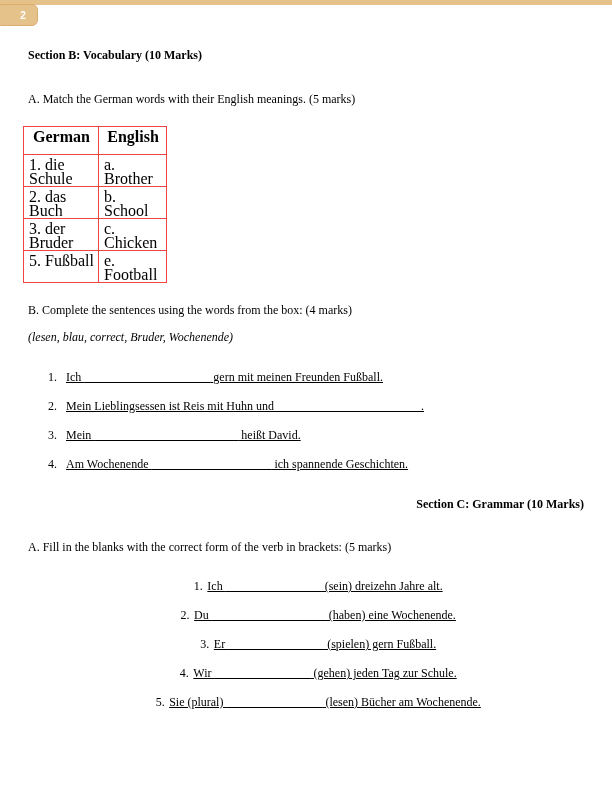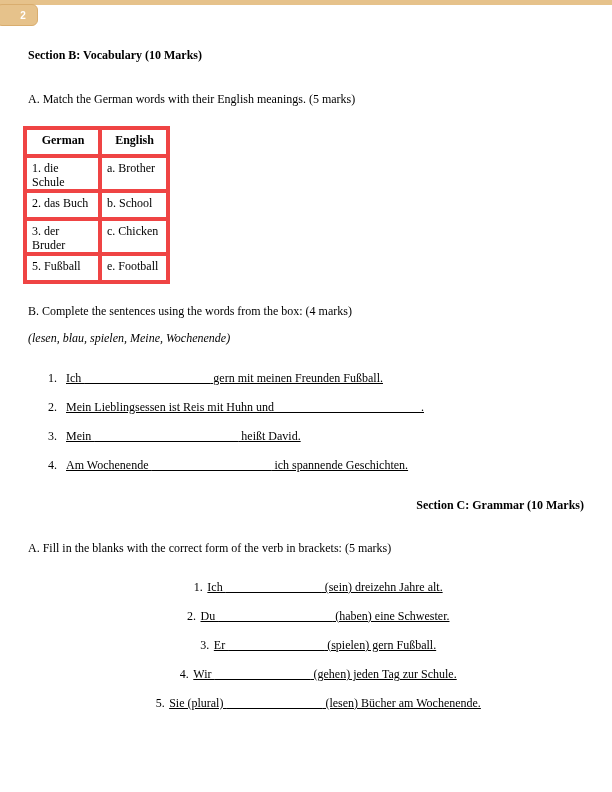--- a/index.html
+++ b/index.html
@@ -35,23 +35,23 @@
   .section-heading {
     font-size:12px; font-weight:bold; margin:0;
   }
   .instruction { margin:30px 0 0 0; }
   .vocab-table {
     border-collapse:collapse;
     margin:20px 0 0 -5px;
     table-layout:fixed;
   }
   .vocab-table th, .vocab-table td {
-    border:4px solid #ef4444;
+    border:1px solid #ef4444;
     box-sizing:border-box;
-    font-size:12px;
+    font-size:16px;
     padding:3px 4px 0 5px;
     height:28px;
     vertical-align:top;
   }
   .vocab-table th { font-weight:bold; text-align:center; }
   .col-german { width:75px; }
   .col-english { width:68px; }
   .partb-instruction { margin:20px 0 0 0; }
   .word-box { margin:13px 0 0 0; font-style:italic; }
   .fill-list { margin:26px 0 0 0; padding-left:20px;text-decoration:underline; }
@@ -97,21 +97,21 @@
           <td>c. Chicken</td>
         </tr>
         <tr>
           <td>5. Fußball</td>
           <td>e. Football</td>
         </tr>
       </tbody>
     </table>
 
     <div class="partb-instruction">B. Complete the sentences using the words from the box: (4 marks)</div>
-    <div class="word-box">(lesen, blau, spielen, Meine, Wochenende)</div>
+    <div class="word-box">(lesen, blau, correct, Bruder, Wochenende)</div>
 
     <div class="fill-list">
       <div class="fill-item">
         <span class="num">1.</span><span>Ich </span><span class="blank">_____________________</span><span> gern mit meinen Freunden Fußball.</span>
       </div>
       <div class="fill-item">
         <span class="num">2.</span><span>Mein Lieblingsessen ist Reis mit Huhn und </span><span class="blank">________________________</span><span>.</span>
       </div>
       <div class="fill-item">
         <span class="num">3.</span><span>Mein </span><span class="blank">________________________</span><span> heißt David.</span>
@@ -125,21 +125,21 @@
   <div>
     <div class="section-heading section-c-heading">Section C: Grammar (10 Marks)</div>
 
     <div class="instruction-c">A. Fill in the blanks with the correct form of the verb in brackets: (5 marks)</div>
 
     <div class="fill-list grammar">
       <div class="fill-item">
         <span class="num">1.</span><span>Ich </span><span class="blank">________________</span><span> (sein) dreizehn Jahre alt.</span>
       </div>
       <div class="fill-item">
-        <span class="num">2.</span><span>Du </span><span class="blank">___________________</span><span> (haben) eine Schwester.</span>
+        <span class="num">2.</span><span>Du </span><span class="blank">___________________</span><span> (haben) eine Wochenende.</span>
       </div>
       <div class="fill-item">
         <span class="num">3.</span><span>Er </span><span class="blank">________________</span><span> (spielen) gern Fußball.</span>
       </div>
       <div class="fill-item">
         <span class="num">4.</span><span>Wir </span><span class="blank">________________</span><span> (gehen) jeden Tag zur Schule.</span>
       </div>
       <div class="fill-item">
         <span class="num">5.</span><span>Sie (plural) </span><span class="blank">________________</span><span> (lesen) Bücher am Wochenende.</span>
       </div>

